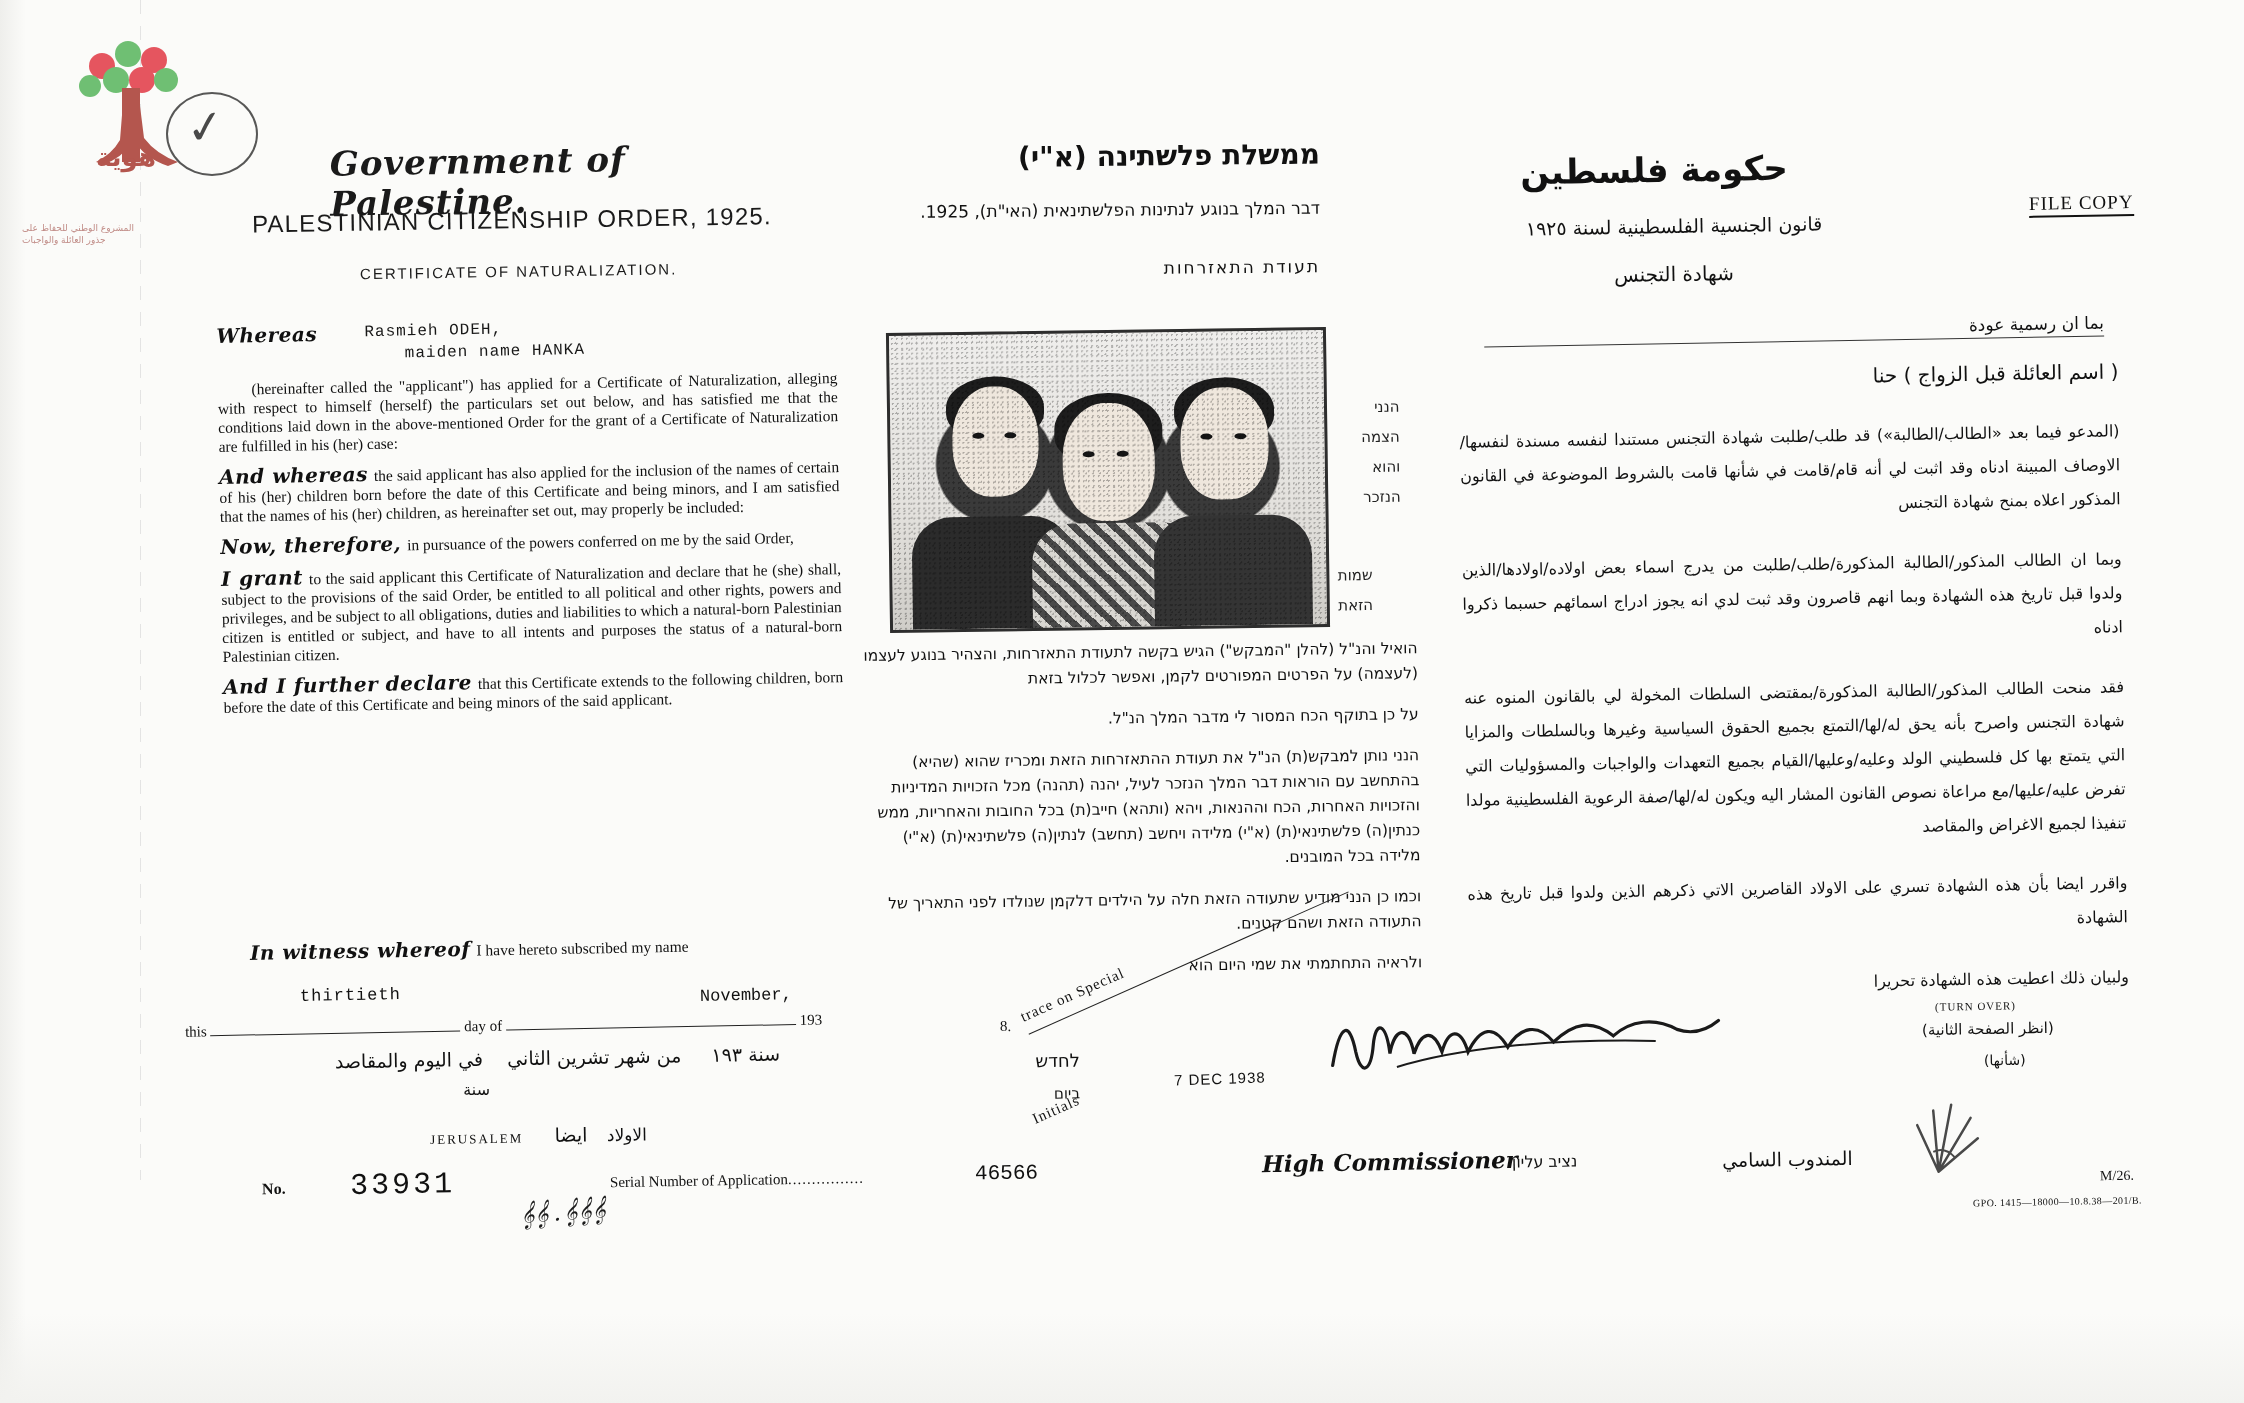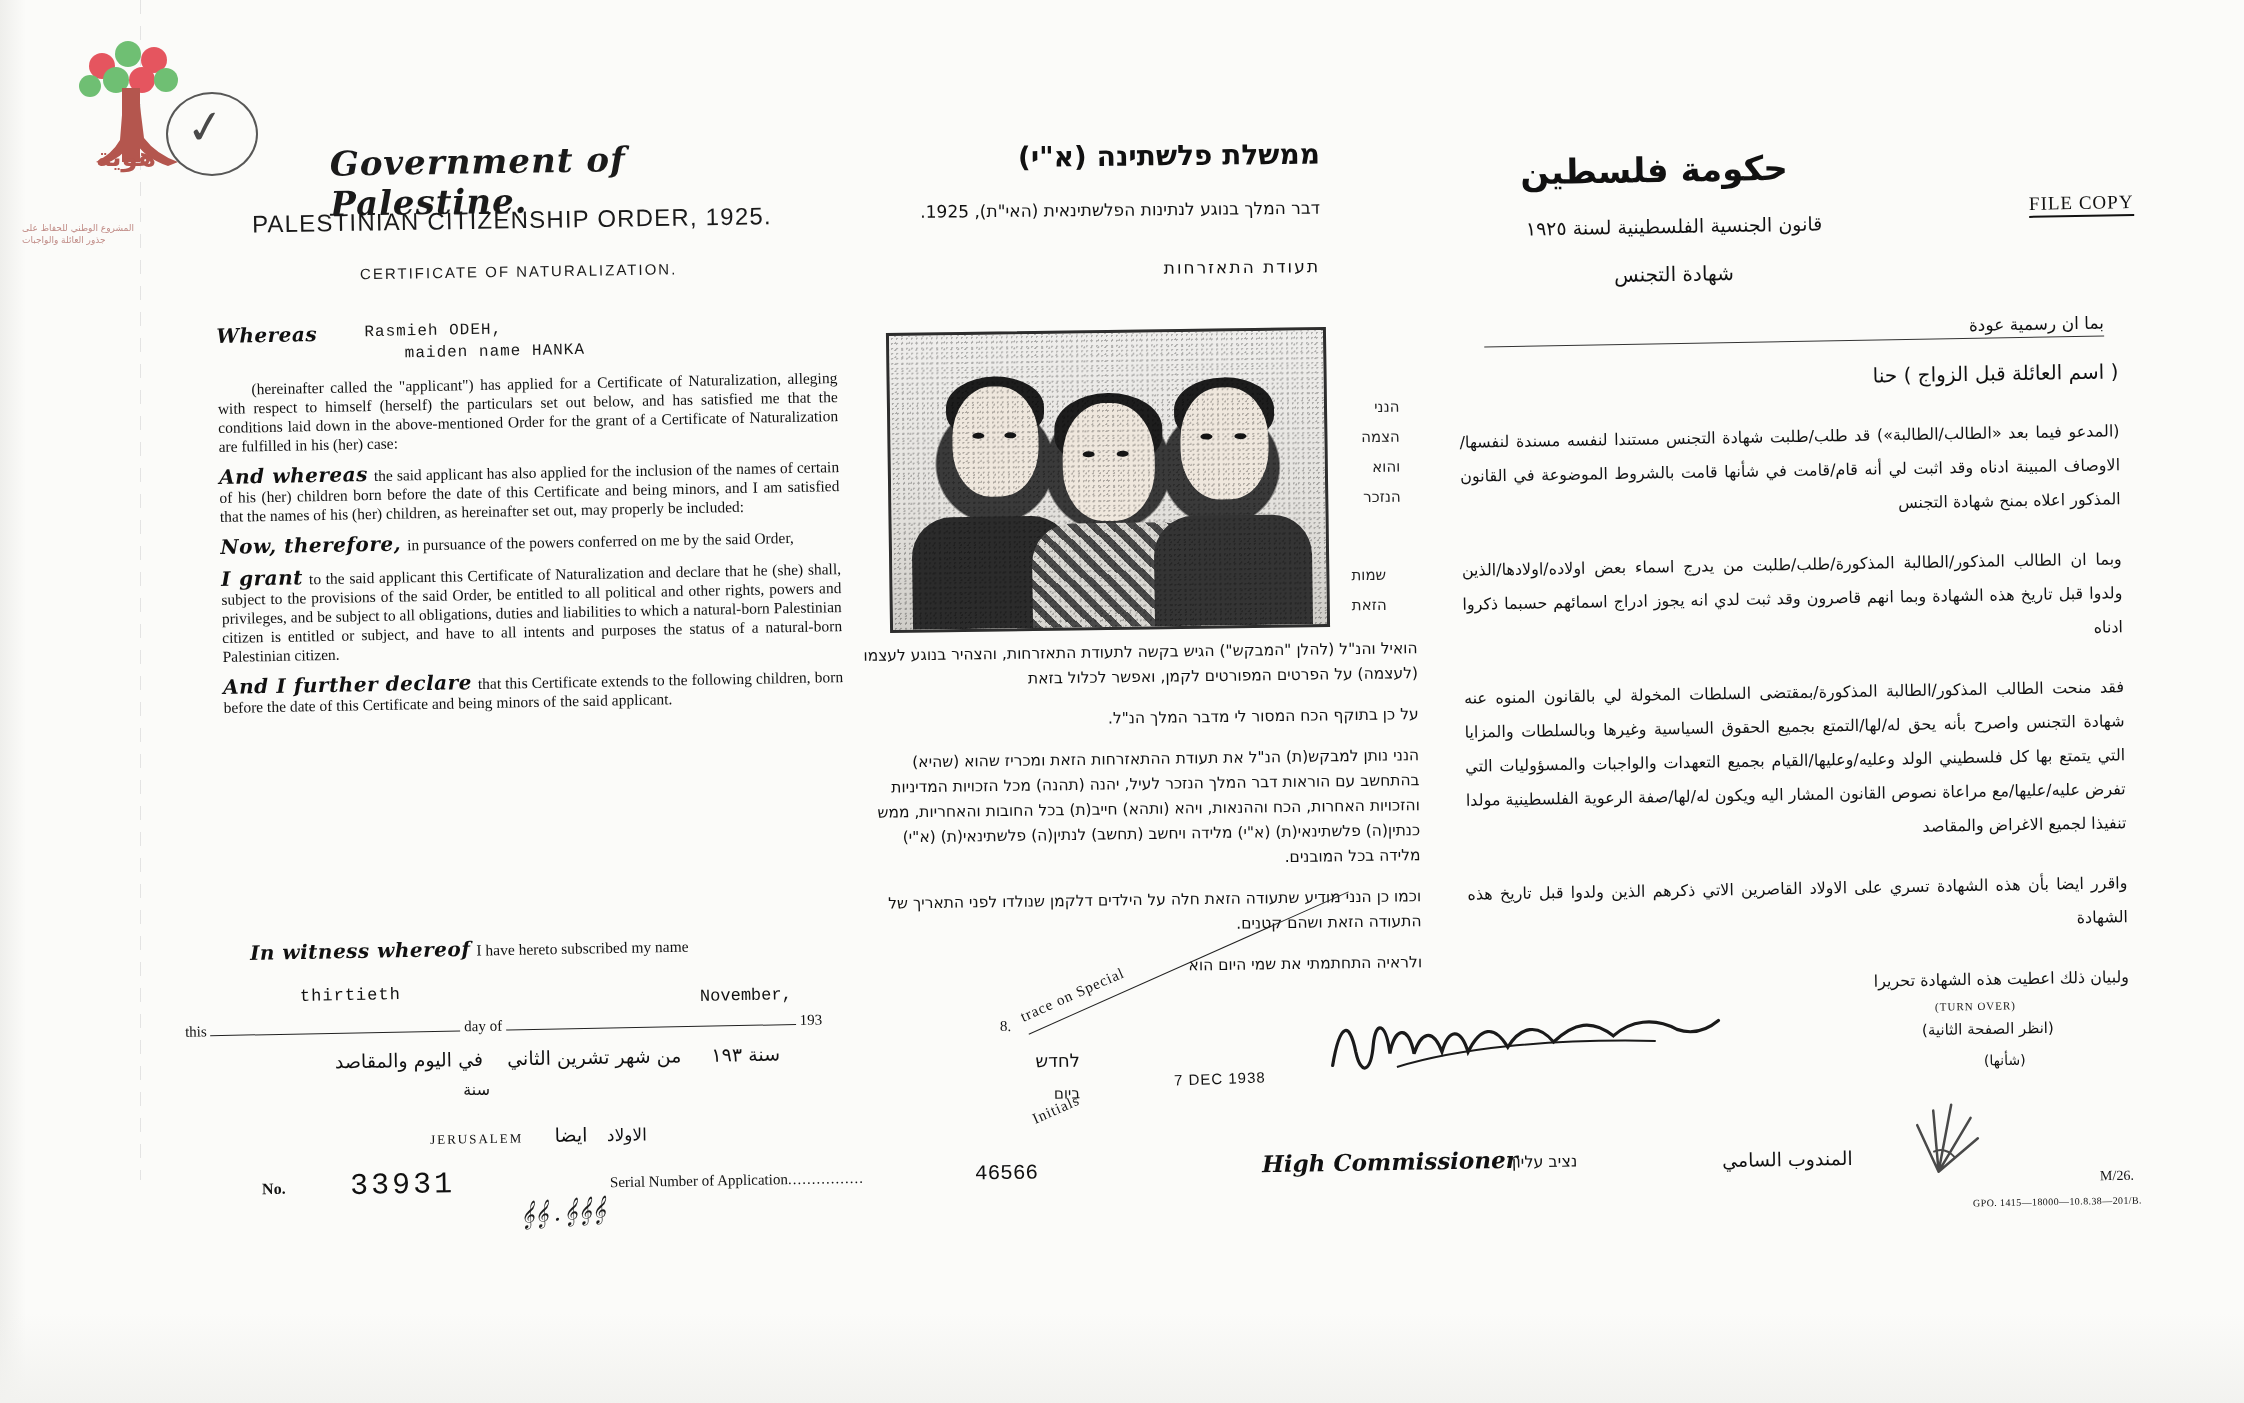--- a/index.html
+++ b/index.html
@@ -156,21 +156,21 @@
   .grain{position:absolute;inset:0;opacity:.28;
     background-image:
       radial-gradient(#000 1px, transparent 1px),
       radial-gradient(#000 1px, transparent 1px);
     background-size:5px 5px, 7px 7px;
     background-position:0 0, 3px 4px;}
   .he-photo-side{position:absolute;left:1338px;top:392px;width:62px;direction:rtl;
     text-align:right;font-family:"DejaVu Sans",sans-serif;font-size:15px;line-height:30px;
     color:#222;transform:rotate(-0.8deg);}
   .he-photo-side2{position:absolute;left:1338px;top:560px;width:62px;direction:rtl;
-    text-align:center;font-family:"DejaVu Sans",sans-serif;font-size:15px;line-height:30px;
+    text-align:left;font-family:"DejaVu Sans",sans-serif;font-size:15px;line-height:30px;
     color:#222;transform:rotate(-0.8deg);}
 
   
   .he-body{position:absolute;left:860px;top:640px;width:560px;direction:rtl;text-align:right;
     font-family:"DejaVu Sans",sans-serif;font-size:15.5px;line-height:25px;
     transform:rotate(-0.8deg);}
   .he-body p{margin:0 0 16px 0;}
 
   
   .ar-body{position:absolute;right:120px;top:360px;width:660px;direction:rtl;text-align:justify;

